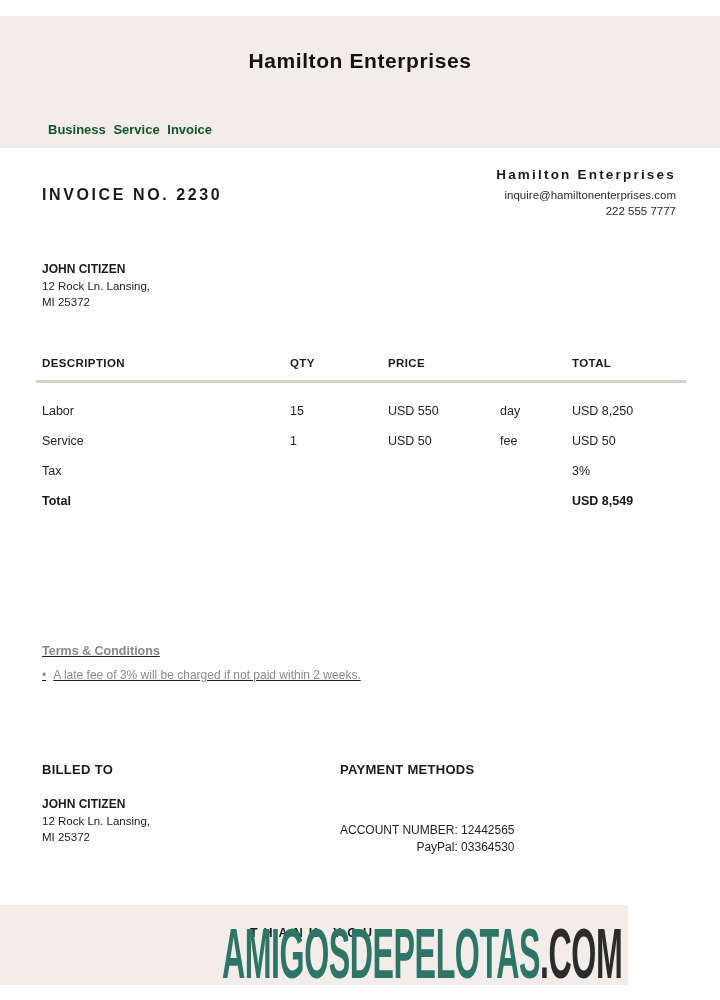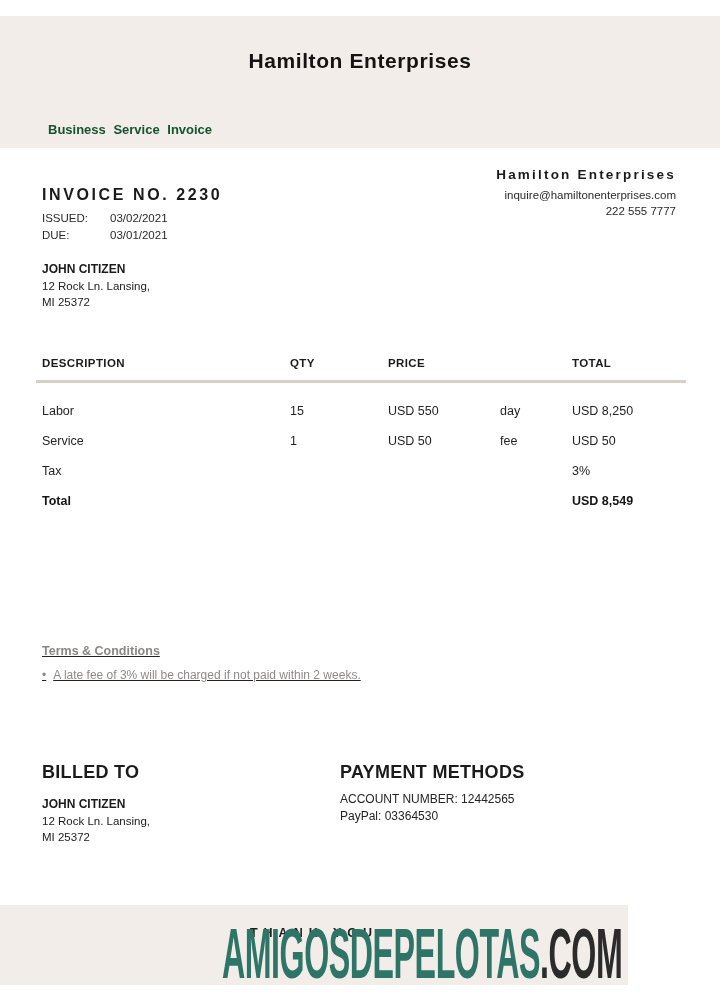--- a/index.html
+++ b/index.html
@@ -54,26 +54,26 @@
   .c-total { flex:1; }
 
   
   .terms { position:absolute; left:42px; top:644px;text-decoration:underline; }
   .terms-heading { font-size:12.5px; font-weight:bold; color:var(--text-muted, #8b8683); }
   .terms-list { margin-top:6px; }
   .terms-item { font-size:12px; line-height:22px; color:#8f8a87; }
   .bullet { margin-right:7px; }
 
   
-  .section-heading { position:absolute; font-size:18px; font-weight:bold; letter-spacing:0.3px; color:#1b1b1b; }
+  .section-heading { position:absolute; font-size:13px; font-weight:bold; letter-spacing:0.3px; color:#1b1b1b; }
   .billed-heading { left:42px; top:762px; }
   .payment-heading { left:340px; top:762px; }
   .billed-block { position:absolute; left:42px; top:796px; font-size:11.5px; line-height:16.5px; }
   .billed-name { font-weight:bold; font-size:12px; color:#1b1b1b; }
-  .payment-block { position:absolute; left:340px; top:791px; font-size:12px; line-height:17px; color:#242424; }
+  .payment-block { position:absolute; left:340px; top:822px; font-size:12px; line-height:17px; color:#242424;text-align:right; }
 
   
   .bottom-band {
     position:absolute; left:0; top:905px; width:628px; height:80px;
     background:var(--band, #f2ede8);
   }
   .thank-you {
     position:absolute; left:0; top:21px; width:100%; text-align:center;
     font-size:12.5px; font-weight:bold; letter-spacing:6px; color:#1b1b1b;
   }
@@ -90,30 +90,20 @@
 
 <div class="page">
 
   <div class="top-band">
     <div class="doc-title">Hamilton Enterprises</div>
     <div class="doc-subtitle">Business Service Invoice</div>
   </div>
 
   <div class="invoice-meta">
     <div class="invoice-number">INVOICE NO. 2230</div>
-    <div class="meta-rows">
-      <div class="meta-row">
-        <span class="meta-label">ISSUED:</span>
-        <span class="meta-value">03/02/2021</span>
-      </div>
-      <div class="meta-row">
-        <span class="meta-label">DUE:</span>
-        <span class="meta-value">03/01/2021</span>
-      </div>
-    </div>
   </div>
 
   <div class="company-block">
     <div class="company-name">Hamilton Enterprises</div>
     <div class="company-line first">inquire@hamiltonenterprises.com</div>
     <div class="company-line">222 555 7777</div>
   </div>
 
   <div class="customer-block">
     <div class="customer-name">JOHN CITIZEN</div>

